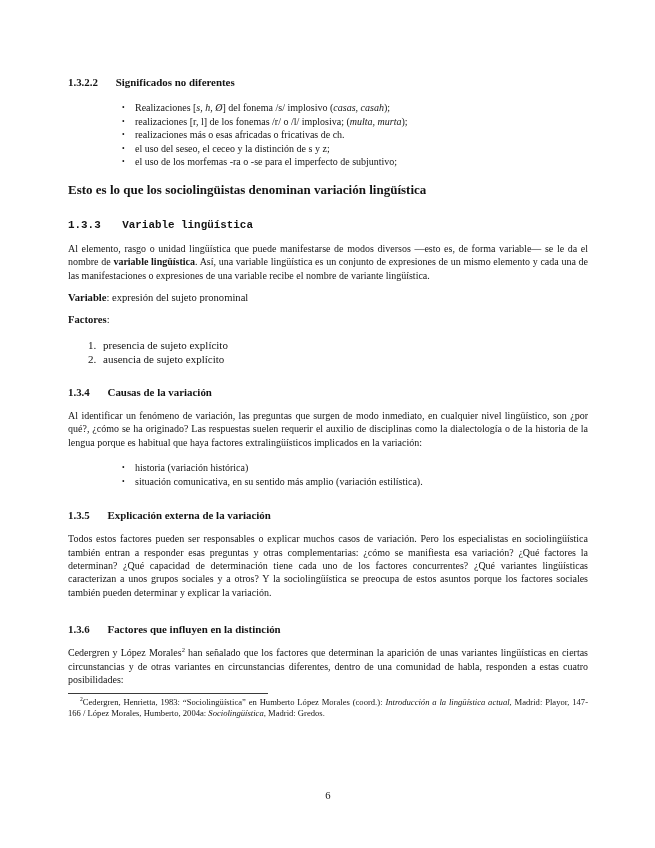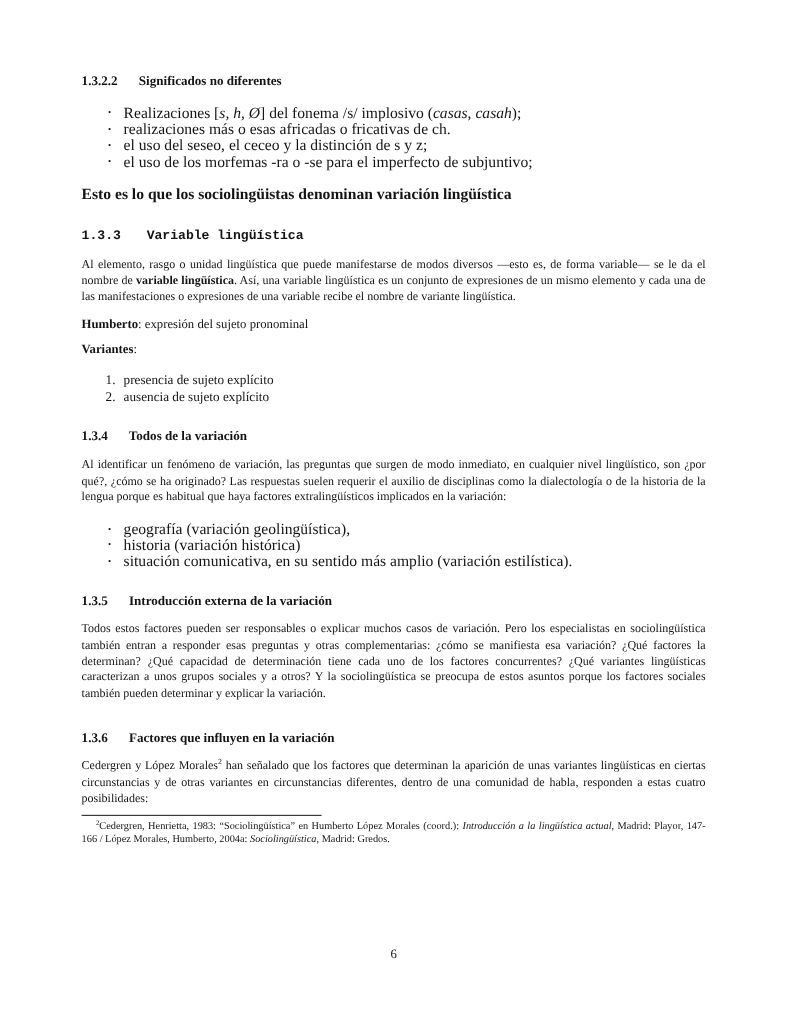--- a/index.html
+++ b/index.html
@@ -4,33 +4,33 @@
 <style>
   html,body{margin:0;padding:0;background:#ffffff;}
   .page{
     position:relative;
     width:655px;height:848px;
     background:#ffffff;
     overflow:hidden;
     font-family:"Liberation Serif","DejaVu Serif",serif;
     color:#141414;
   }
-  .content{position:absolute;left:68px;top:62px;width:520px;}
+  .content{position:absolute;left:68px;top:76px;width:520px;}
 
   .sec-heading{font-weight:bold;font-size:10.9px;line-height:13px;margin:0;}
   .sec-heading .num{display:inline-block;margin-right:15px;}
 
   p.body{font-size:10px;line-height:13.4px;text-align:justify;margin:10px 0 0 0;}
 
   .bold-line{font-weight:bold;font-size:13px;line-height:13.4px;margin:14px 0 0 0;}
 
   .def-line{font-size:10.6px;line-height:13.4px;margin:9px 0 0 0;}
 
   ul.dot-list{list-style:none;margin:12px 0 0 0;padding:0 0 0 35px;}
-  ul.dot-list li{position:relative;font-size:13px;line-height:13.5px;}
+  ul.dot-list li{position:relative;font-size:10px;line-height:13.5px;margin-left:32px;}
   ul.dot-list li::before{
     content:"•";position:absolute;left:-13px;top:0;
     font-size:7.5px;line-height:13.5px;
   }
 
   ol.num-list{list-style:none;counter-reset:item;margin:12px 0 0 0;padding:0 0 0 35px;}
   ol.num-list li{counter-increment:item;position:relative;font-size:11px;line-height:14px;}
   ol.num-list li::before{content:counter(item) ".";position:absolute;left:-15px;}
 
   .rt-b{font-weight:bold;}
@@ -62,66 +62,66 @@
 <div class="page">
   <div class="content">
 
     <h3 class="sec-heading">
       <span class="num">1.3.2.2</span>
       <span>Significados no diferentes</span>
     </h3>
 
     <ul class="dot-list">
       <li><span>Realizaciones [</span><span class="rt-i">s, h, Ø</span><span>] del fonema /s/ implosivo (</span><span class="rt-i">casas</span><span>, </span><span class="rt-i">casah</span><span>);</span></li>
+      <li><span>realizaciones [r, l] de los fonemas /r/ o /l/ implosiva; (</span><span class="rt-i">multa, murta</span><span>);</span></li>
       <li><span>realizaciones más o esas africadas o fricativas de ch.</span></li>
       <li><span>el uso del seseo, el ceceo y la distinción de s y z;</span></li>
       <li><span>el uso de los morfemas -ra o -se para el imperfecto de subjuntivo;</span></li>
     </ul>
 
     <p class="bold-line">Esto es lo que los sociolingüistas denominan variación lingüística</p>
 
     <h3 class="sec-heading mt-23">
       <span class="num">1.3.3</span>
       <span>Variable lingüística</span>
     </h3>
 
     <p class="body"><span>Al elemento, rasgo o unidad lingüística que puede manifestarse de modos diversos —esto es, de forma variable— se le da el nombre de </span><span class="rt-b">variable lingüística</span><span>.  Así, una variable lingüística es un conjunto de expresiones de un mismo elemento y cada una de las manifestaciones o expresiones de una variable recibe el nombre de variante lingüística.</span></p>
 
-    <p class="def-line"><span class="rt-b">Humberto</span><span>: expresión del sujeto pronominal</span></p>
+    <p class="def-line"><span class="rt-b">Variable</span><span>: expresión del sujeto pronominal</span></p>
 
-    <p class="def-line mt-8"><span class="rt-b">Variantes</span><span>:</span></p>
+    <p class="def-line mt-8"><span class="rt-b">Factores</span><span>:</span></p>
 
     <ol class="num-list">
       <li>presencia de sujeto explícito</li>
       <li>ausencia de sujeto explícito</li>
     </ol>
 
     <h3 class="sec-heading mt-20">
       <span class="num">1.3.4</span>
-      <span>Todos de la variación</span>
+      <span>Causas de la variación</span>
     </h3>
 
     <p class="body mt-12">Al identificar un fenómeno de variación, las preguntas que surgen de modo inmediato, en cualquier nivel lingüístico, son ¿por qué?, ¿cómo se ha originado? Las respuestas suelen requerir el auxilio de disciplinas como la dialectología o de la historia de la lengua porque es habitual que haya factores extralingüísticos implicados en la variación:</p>
 
     <ul class="dot-list mt-18">
-      <li>geografía (variación geolingüística),</li>
       <li>historia (variación histórica)</li>
       <li>situación comunicativa, en su sentido más amplio (variación estilística).</li>
     </ul>
 
     <h3 class="sec-heading mt-21">
       <span class="num">1.3.5</span>
-      <span>Introducción externa de la variación</span>
+      <span>Explicación externa de la variación</span>
     </h3>
 
     <p class="body mt-11">Todos estos factores pueden ser responsables o explicar muchos casos de variación.  Pero los especialistas en sociolingüística también entran a responder esas preguntas y otras complementarias: ¿cómo se manifiesta esa variación? ¿Qué factores la determinan?  ¿Qué capacidad de determinación tiene cada uno de los factores concurrentes?  ¿Qué variantes lingüísticas caracterizan a unos grupos sociales y a otros? Y la sociolingüística se preocupa de estos asuntos porque los factores sociales también pueden determinar y explicar la variación.</p>
 
     <h3 class="sec-heading mt-24">
       <span class="num">1.3.6</span>
-      <span>Factores que influyen en la variación</span>
+      <span>Factores que influyen en la distinción</span>
     </h3>
 
     <p class="body mt-9"><span>Cedergren y López Morales</span><span class="rt-sup">2</span><span> han señalado que los factores que determinan la aparición de unas variantes lingüísticas en ciertas circunstancias y de otras variantes en circunstancias diferentes, dentro de una comunidad de habla, responden a estas cuatro posibilidades:</span></p>
 
     <div class="footnote-rule"></div>
     <p class="footnote"><span class="rt-sup">2</span><span>Cedergren, Henrietta, 1983: “Sociolingüística” en Humberto López Morales (coord.): </span><span class="rt-i">Introducción a la lingüística actual</span><span>, Madrid: Playor, 147-166 / López Morales, Humberto, 2004a: </span><span class="rt-i">Sociolingüística</span><span>, Madrid: Gredos.</span></p>
 
   </div>
 
   <div class="page-number">6</div>

